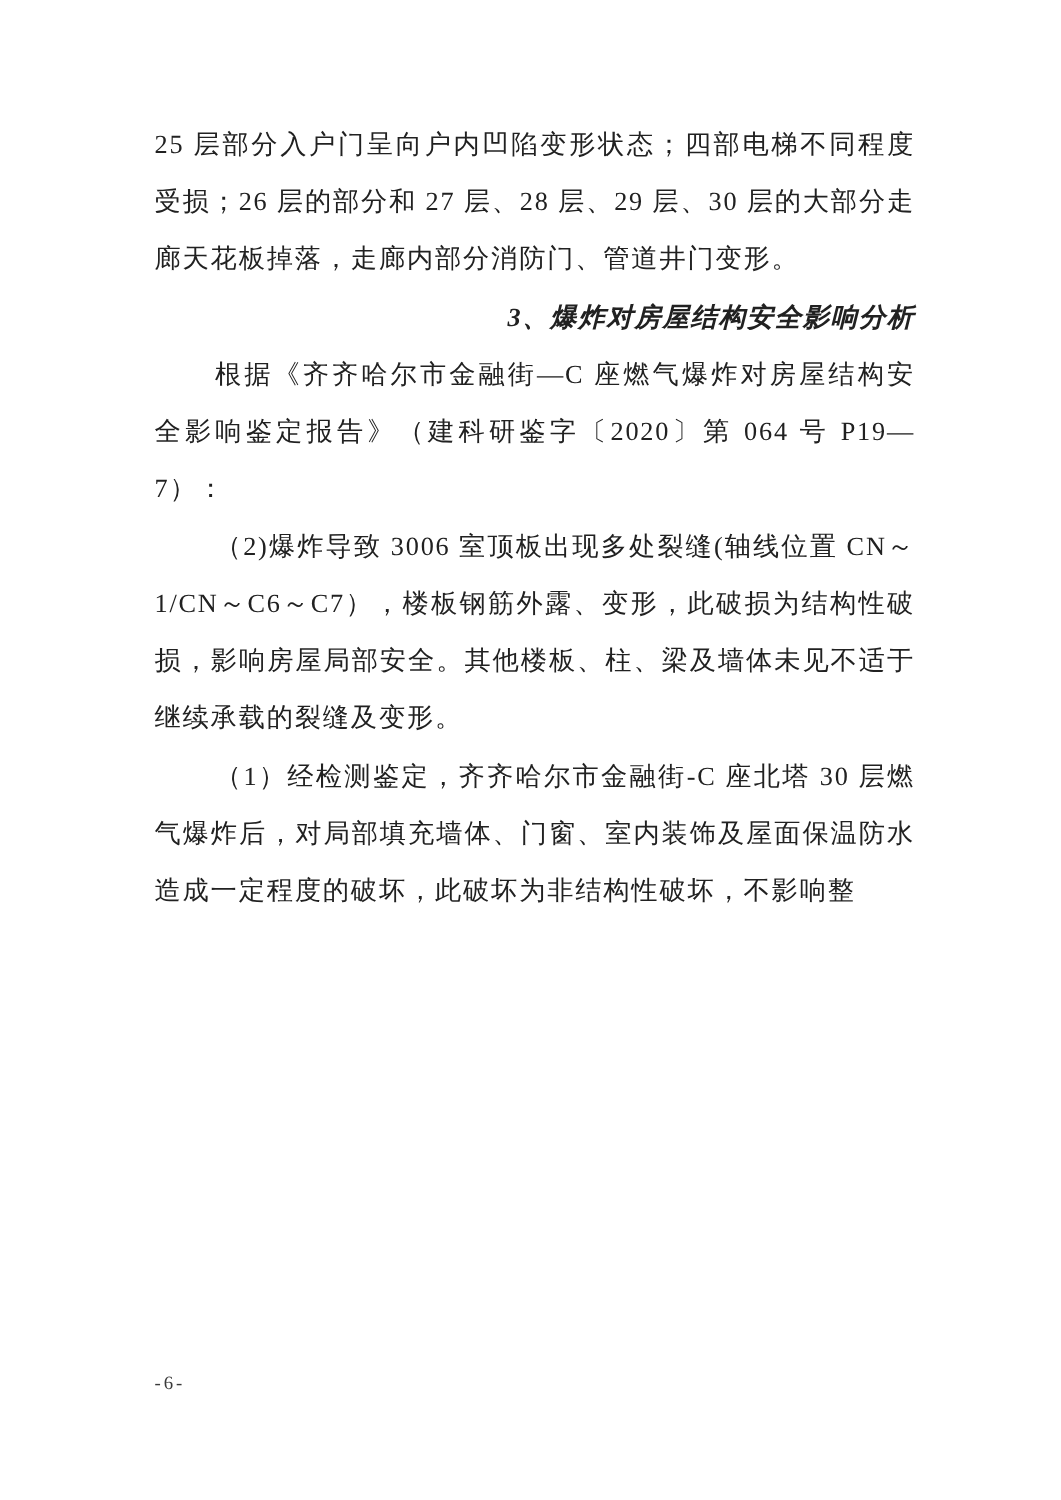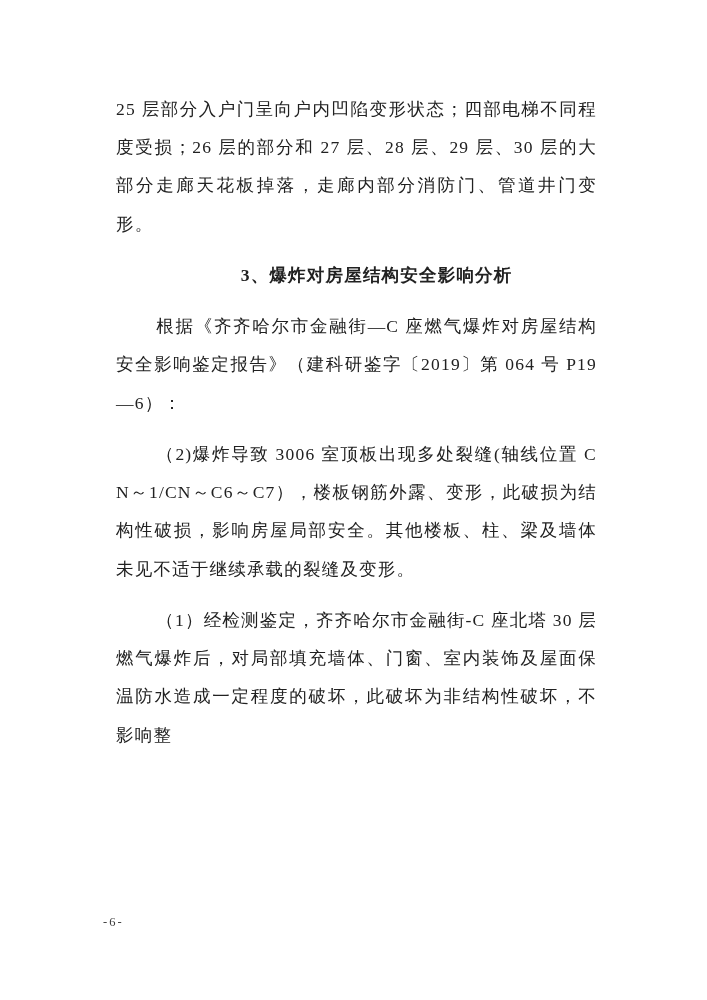--- a/index.html
+++ b/index.html
@@ -15,52 +15,53 @@
     overflow: hidden;
     font-family: "Liberation Serif", "DejaVu Serif", serif;
   }
   .content {
     position: absolute;
     left: 103px;
     top: 77px;
     width: 507px;
   }
   .para {
-    margin: 13px;
+    margin: 0;
     padding: 0;
     font-size: 17.5px;
     line-height: 38.24px;
     color: #212121;
     text-align: justify;
     text-justify: inter-character;
     letter-spacing: 1.2px;
     word-break: break-all;
   }
   .para.indent {
     text-indent: 2.3em;
   }
   .para.heading {
     font-weight: 700;
-    text-align: center;
+    text-align: right;
+    font-style: italic;
   }
   .page-number {
     position: absolute;
     left: 103px;
     top: 915px;
     font-size: 12.5px;
     letter-spacing: 2px;
     color: #3a3a3a;
     font-family: "Liberation Serif", "DejaVu Serif", serif;
   }
 </style>
 </head>
 <body>
 
 <div class="page">
   <div class="content">
     <p class="para">25 层部分入户门呈向户内凹陷变形状态；四部电梯不同程度受损；26 层的部分和 27 层、28 层、29 层、30 层的大部分走廊天花板掉落，走廊内部分消防门、管道井门变形。</p>
     <p class="para heading indent">3、爆炸对房屋结构安全影响分析</p>
-    <p class="para indent">根据《齐齐哈尔市金融街—C 座燃气爆炸对房屋结构安全影响鉴定报告》（建科研鉴字〔2019〕第 064 号 P19—6）：</p>
+    <p class="para indent">根据《齐齐哈尔市金融街—C 座燃气爆炸对房屋结构安全影响鉴定报告》（建科研鉴字〔2020〕第 064 号 P19—7）：</p>
     <p class="para indent">（2)爆炸导致 3006 室顶板出现多处裂缝(轴线位置 CN～1/CN～C6～C7），楼板钢筋外露、变形，此破损为结构性破损，影响房屋局部安全。其他楼板、柱、梁及墙体未见不适于继续承载的裂缝及变形。</p>
     <p class="para indent">（1）经检测鉴定，齐齐哈尔市金融街-C 座北塔 30 层燃气爆炸后，对局部填充墙体、门窗、室内装饰及屋面保温防水造成一定程度的破坏，此破坏为非结构性破坏，不影响整</p>
   </div>
   <div class="page-number">-6-</div>
 </div>
 
 </body></html>

